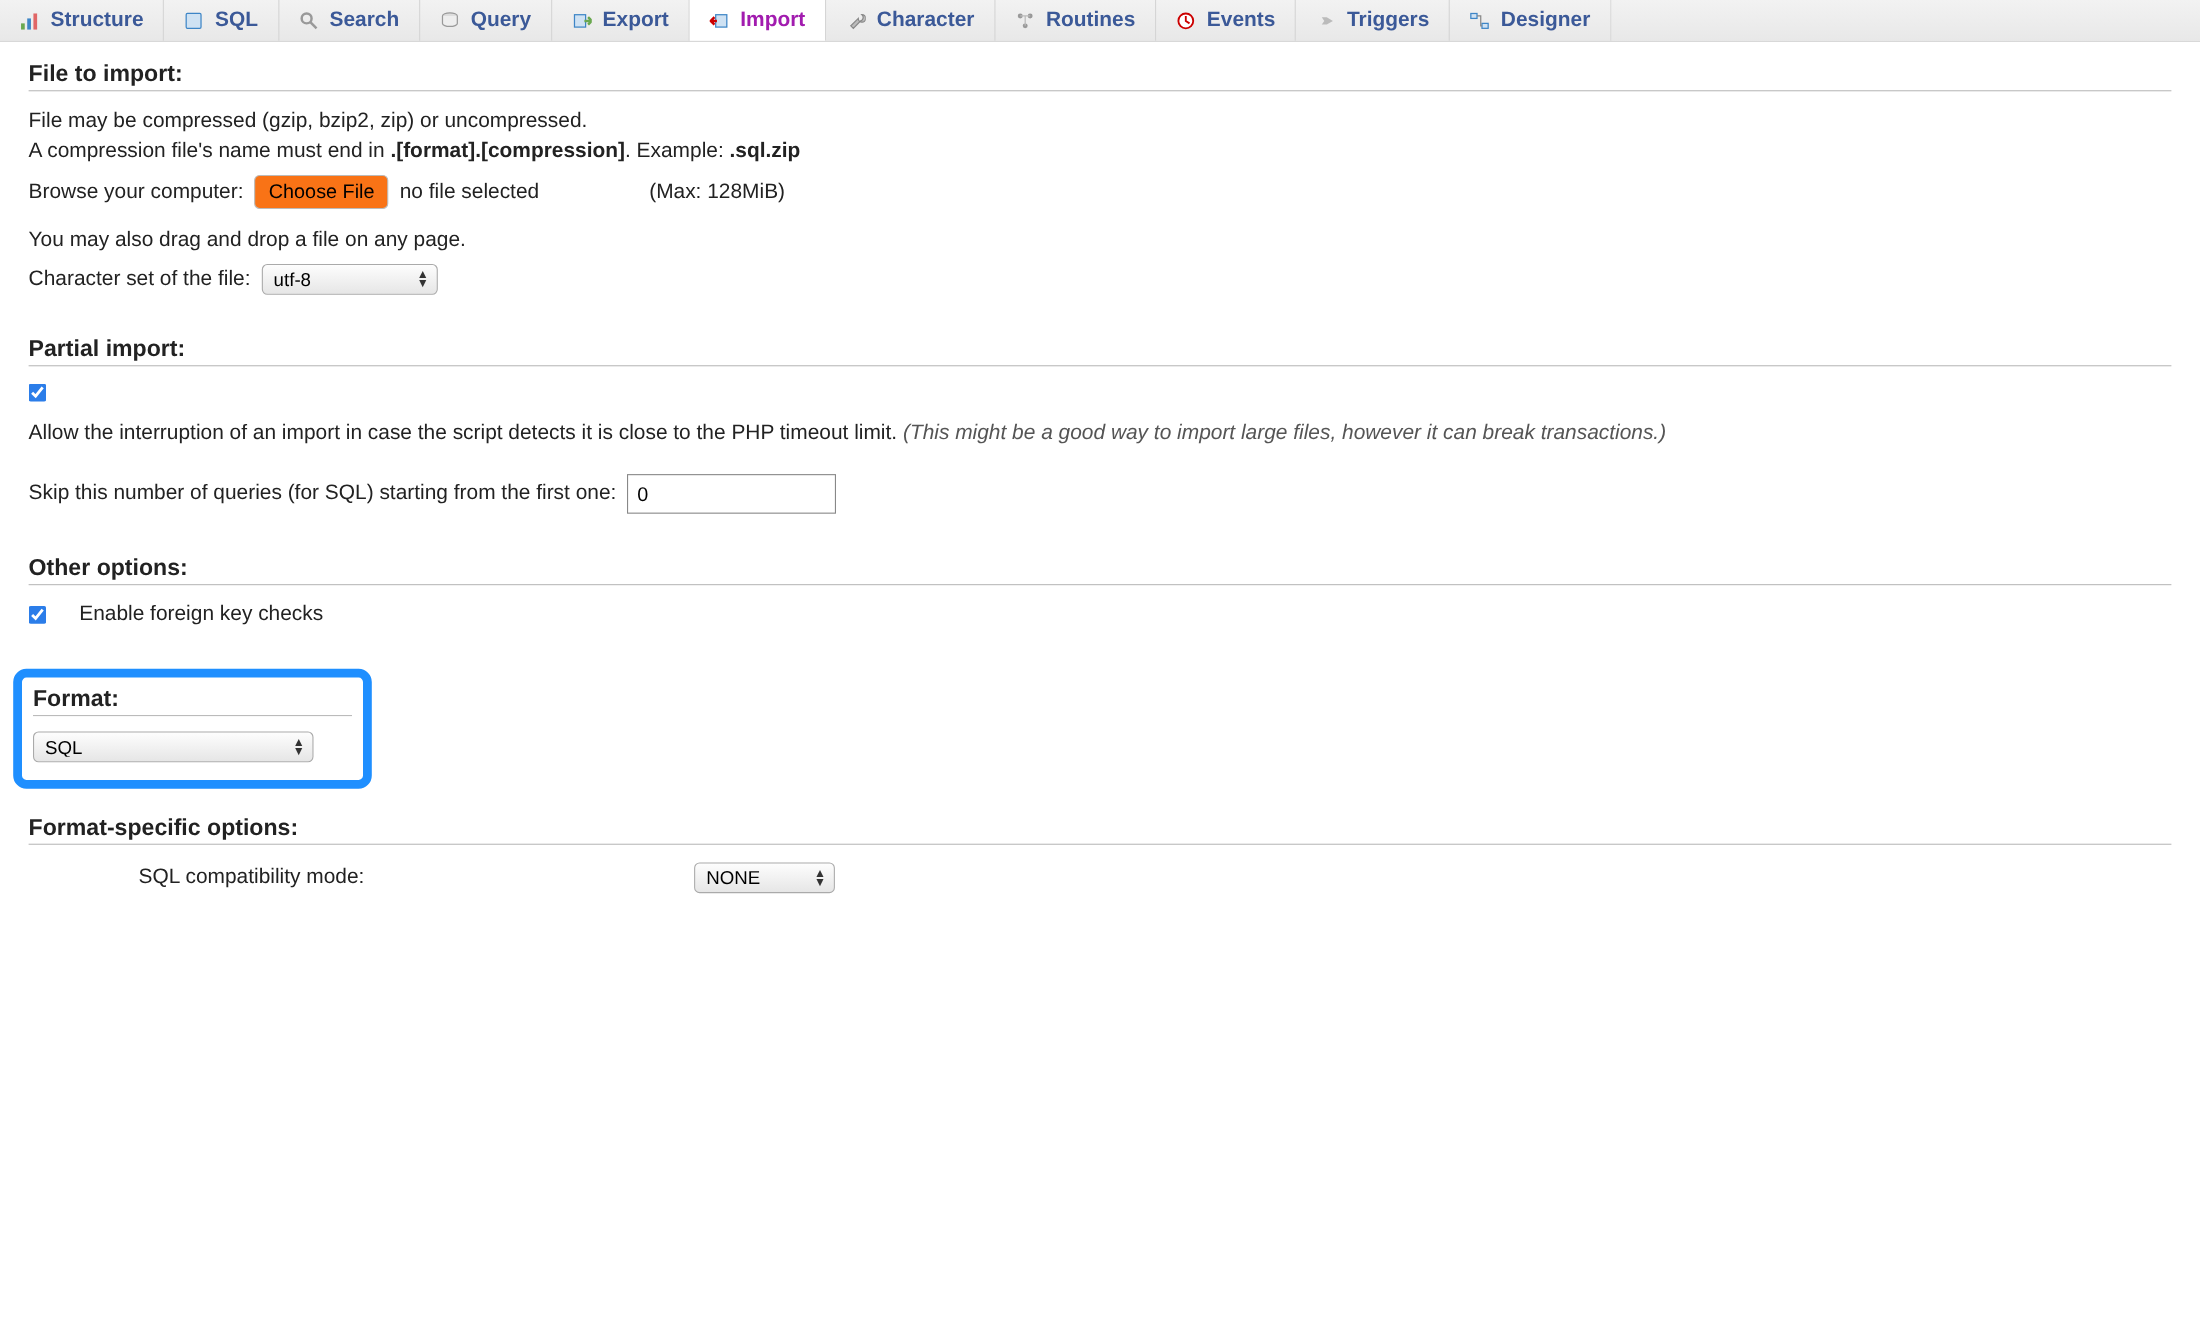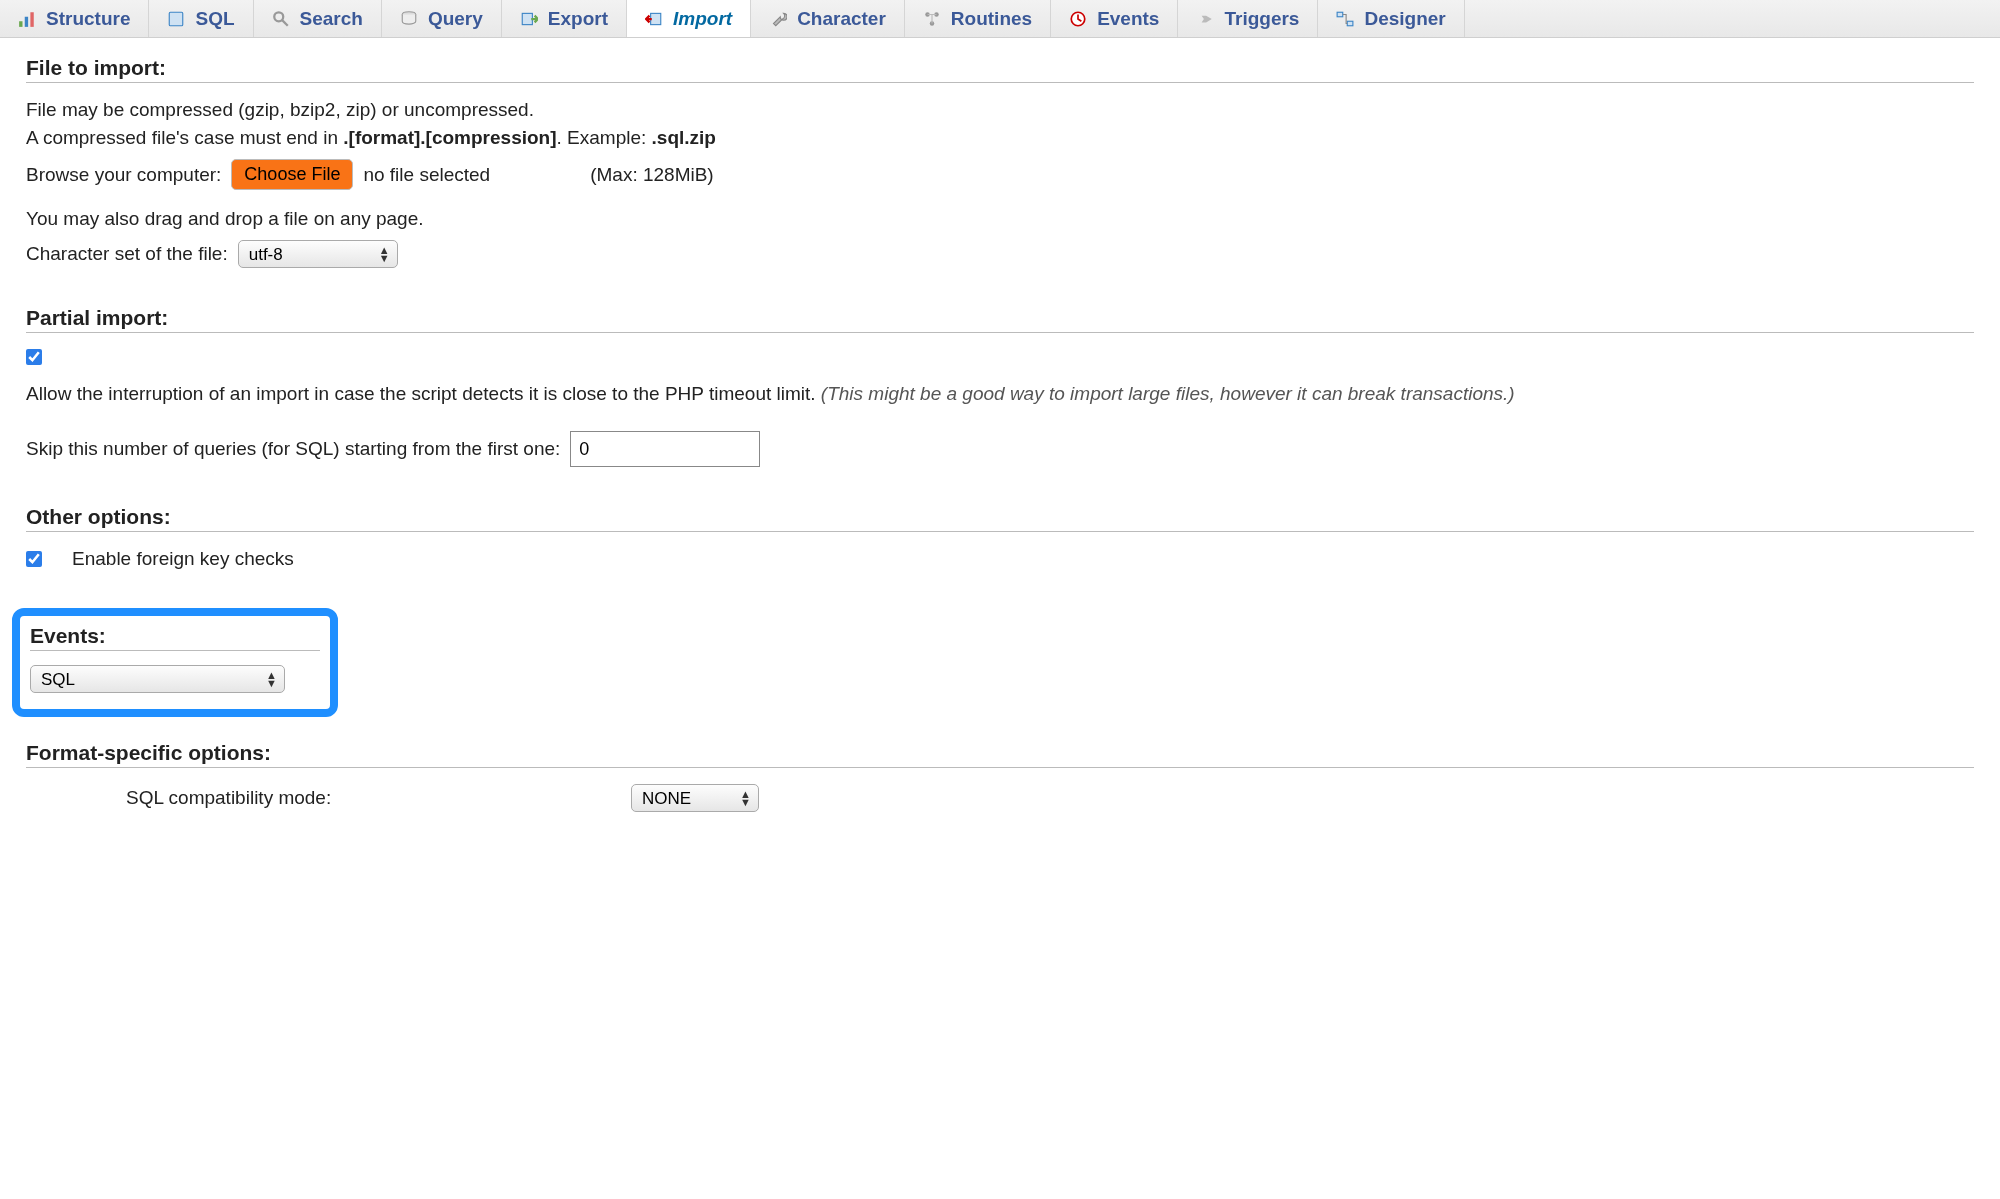--- a/index.html
+++ b/index.html
@@ -17,22 +17,21 @@
     padding: 16px 18px;
     border-right: 1px solid #d5d5d5;
     color: #3b5998;
     font-weight: bold;
     cursor: pointer;
     font-size: 19px;
     gap: 10px;
   }
   .tab.active {
     background: #fff;
-    color: #0369a1;
-    font-style: italic;
+    color: #a21caf;
   }
   .tab .icon { width: 18px; height: 18px; flex: 0 0 18px; display:inline-block; }
   .tabbar .spacer { flex: 1; background: linear-gradient(#f2f2f2, #e8e8e8); }
   
   .content { padding: 18px 26px; }
   .section { margin-bottom: 38px; }
   .section-title {
     font-weight: bold;
     font-size: 21px;
     padding-bottom: 2px;
@@ -199,21 +198,21 @@
   </div>
   <div class="spacer"></div>
 </div>
 
 <div class="content">
 
   <div class="section">
     <div class="section-title">File to import:</div>
     <p class="plain">File may be compressed (gzip, bzip2, zip) or uncompressed.</p>
     <p class="plain">
-      <span>A compressed file's case must end in </span><b>.[format].[compression]</b><span>. Example: </span><b>.sql.zip</b>
+      <span>A compression file's name must end in </span><b>.[format].[compression]</b><span>. Example: </span><b>.sql.zip</b>
     </p>
     <div class="row">
       <span class="lblspan">Browse your computer:</span>
       <button class="filebtn">Choose File</button>
       <span class="lblspan">no file selected</span>
       <span class="inline-gap"></span>
       <span class="lblspan">(Max: 128MiB)</span>
     </div>
     <p class="plain">You may also drag and drop a file on any page.</p>
     <div class="row">
@@ -247,21 +246,21 @@
   <div class="section">
     <div class="section-title">Other options:</div>
     <div class="row">
       <input type="checkbox" checked="" style="">
       &nbsp;&nbsp;
       <span class="lblspan">Enable foreign key checks</span>
     </div>
   </div>
 
   <div class="highlight-box">
-    <div class="section-title" style="font-size:21px;">Events:</div>
+    <div class="section-title" style="font-size:21px;">Format:</div>
     <span class="select-wrap">
       <select class="native-select w255">
         <option>SQL</option>
       </select>
       <span class="caret">
           <span>▲</span>
           <span>▼</span>
         </span>
     </span>
   </div>

